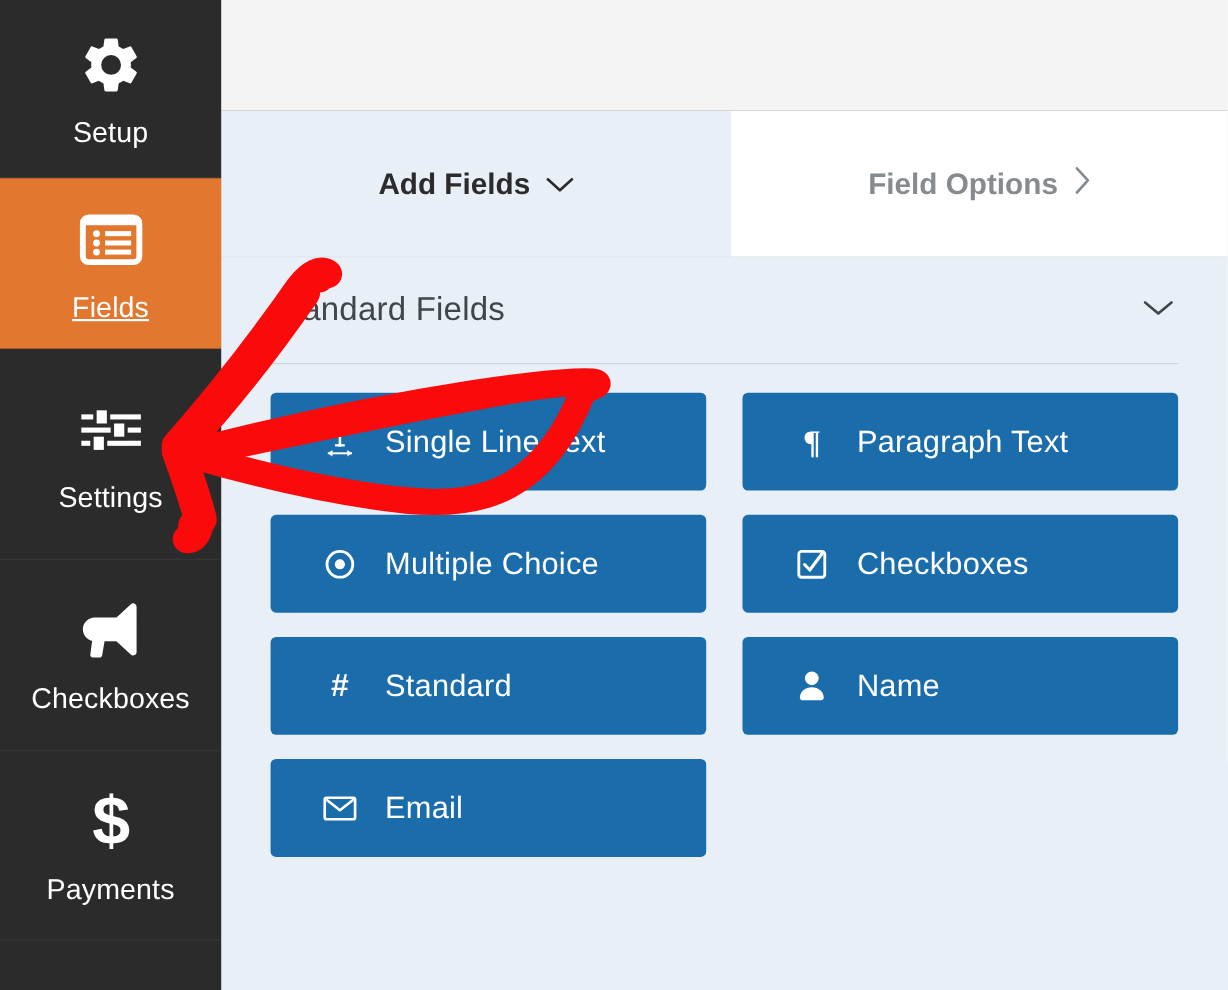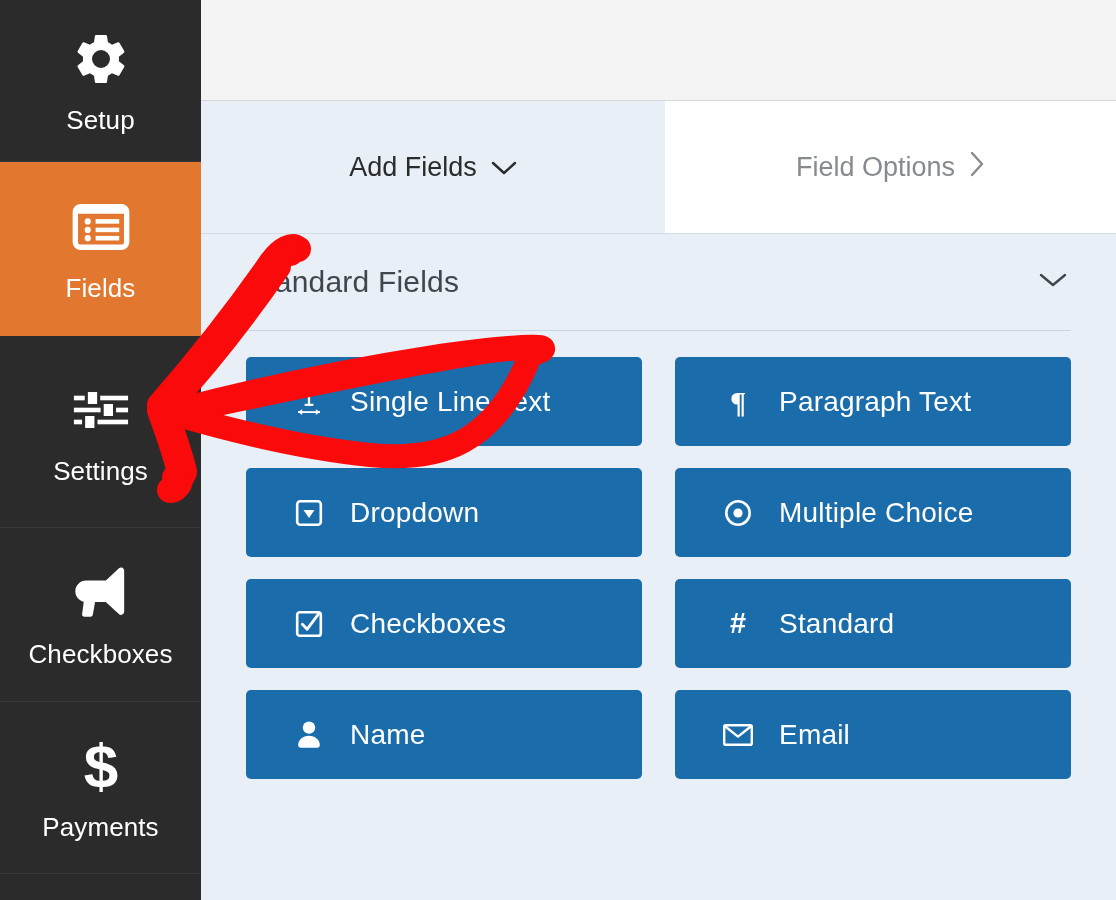--- a/index.html
+++ b/index.html
@@ -38,21 +38,21 @@
     justify-content: center;
     color: #ffffff;
     background: #2b2b2b;
     border-bottom: 1px solid #3a3a3a;
     user-select: none;
     gap: 11px;
   }
   .sidebar-item.active { background: #e27730; border-bottom-color: #e27730; }
 
   .si-setup    { height: 162px; }
-  .si-fields   { height: 174px; }
+  .si-fields   { height: 155px; text-decoration: underline; }
   .si-settings { height: 192px; }
   .si-marketing{ height: 174px; }
   .si-payments { height: 172px; }
   .si-filler   { flex: 1 1 auto; background:#2b2b2b; }
 
   .si-icon {
     display: flex;
     align-items: center;
     justify-content: center;
     height: 62px;
@@ -82,20 +82,21 @@
     border-bottom: 1px solid #d6d6d6;
     flex: 0 0 101px;
   }
 
   .tabs {
     height: 133px;
     flex: 0 0 133px;
     display: flex;
     background: #ffffff;
     border-bottom: 1px solid #d4dce6;
+    font-weight: bold;
   }
   .tab {
     display: flex;
     align-items: center;
     justify-content: center;
     gap: 14px;
     height: 100%;
     font-size: 27px;
     user-select: none;
   }
@@ -298,29 +299,20 @@
 
         <div class="field-btn">
           <span class="fb-icon">
             <svg width="32" height="32" viewBox="0 0 32 32">
               <text x="16" y="26" text-anchor="middle" font-family="'Liberation Serif', serif" font-size="30" font-weight="bold" fill="#ffffff">¶</text>
             </svg>
           </span>
           <span class="fb-label">Paragraph Text</span>
         </div>
 
-        <div class="field-btn">
-          <span class="fb-icon">
-            <svg width="30" height="30" viewBox="0 0 30 30">
-              <rect x="3.2" y="3.2" width="23.6" height="23.6" rx="3" fill="none" stroke="#ffffff" stroke-width="2.6"></rect>
-              <polygon points="9.5,12 20.5,12 15,20" fill="#ffffff"></polygon>
-            </svg>
-          </span>
-          <span class="fb-label">Dropdown</span>
-        </div>
 
         <div class="field-btn">
           <span class="fb-icon">
             <svg width="30" height="30" viewBox="0 0 30 30">
               <circle cx="15" cy="15" r="11.7" fill="none" stroke="#ffffff" stroke-width="2.6"></circle>
               <circle cx="15" cy="15" r="4.6" fill="#ffffff"></circle>
             </svg>
           </span>
           <span class="fb-label">Multiple Choice</span>
         </div>

